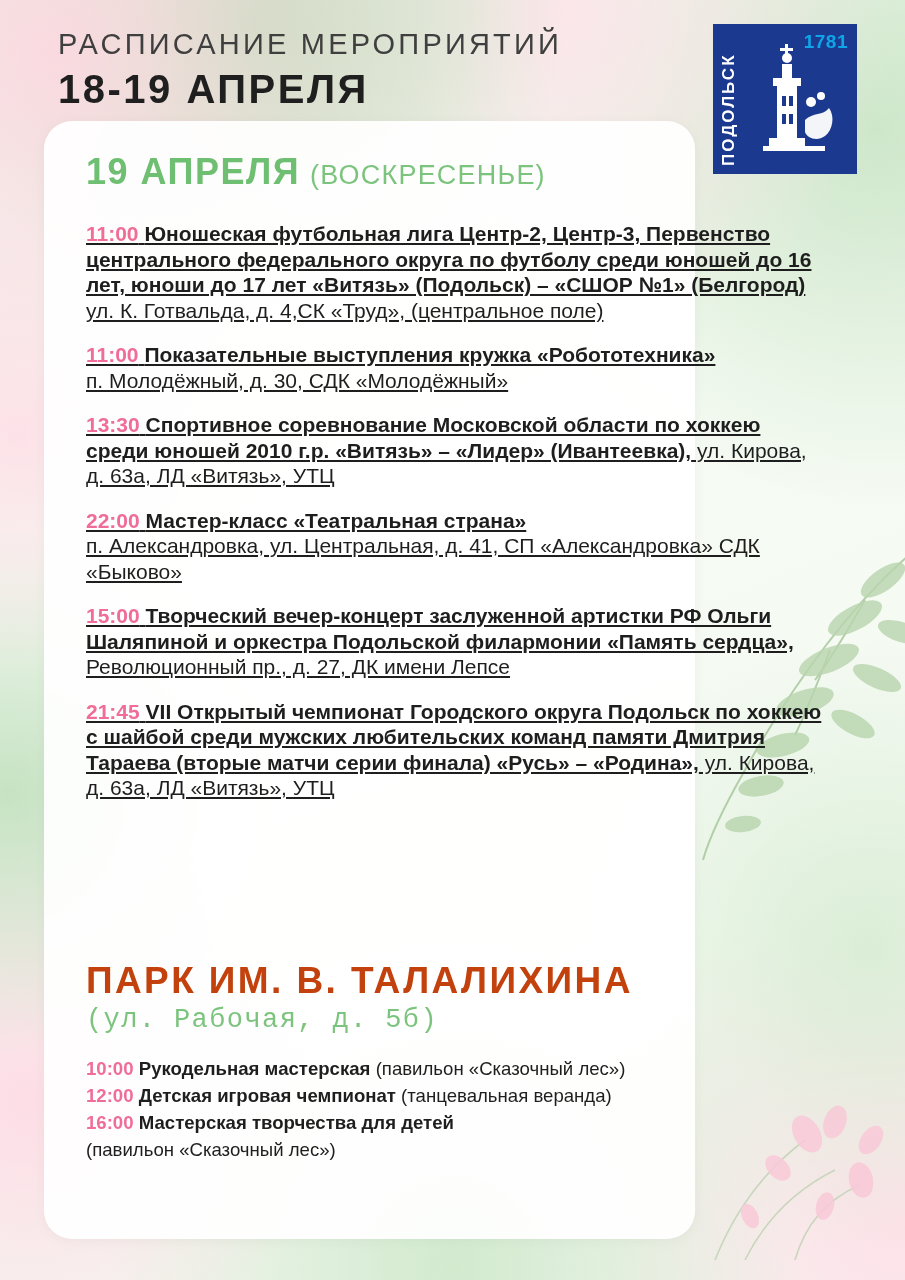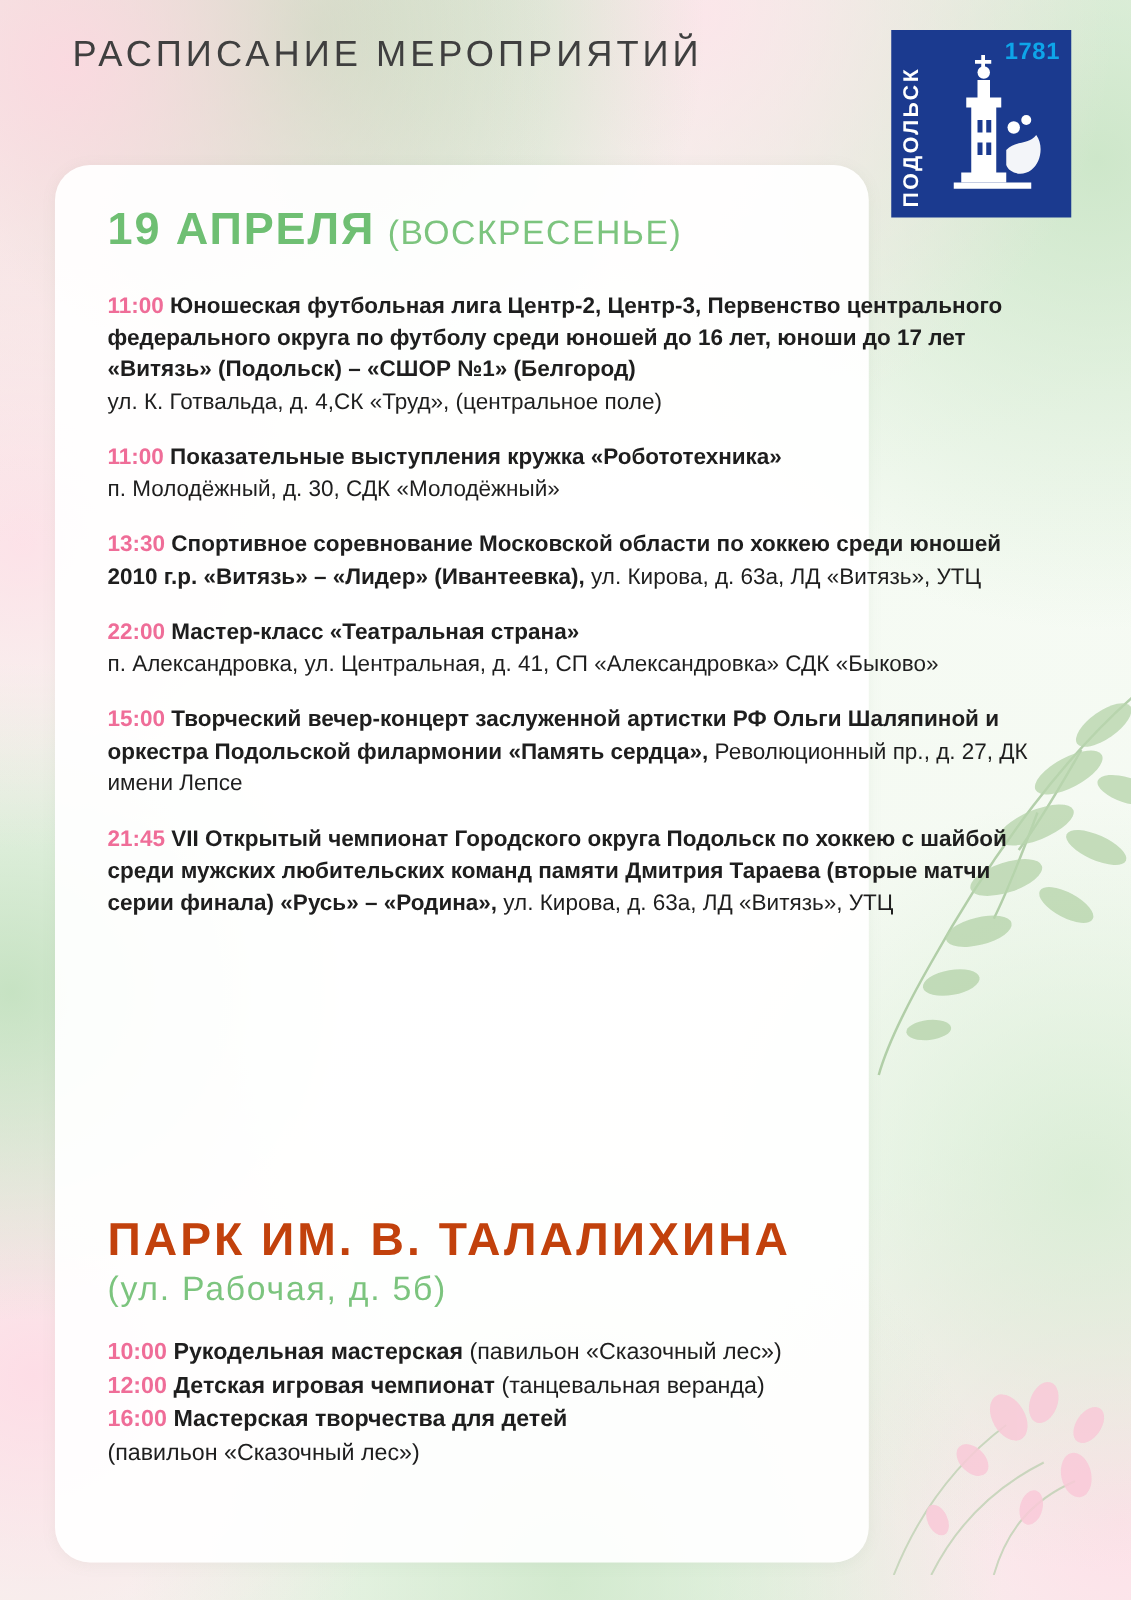--- a/index.html
+++ b/index.html
@@ -108,21 +108,21 @@
     letter-spacing: 2px;
     writing-mode: vertical-rl;
     transform: rotate(180deg);
     height: 134px;
   }
 
   
   .card {
     position: absolute;
     left: 44px;
-    top: 132px;
+    top: 121px;
     width: 651px;
     height: 1118px;
     background: rgba(255,255,255,0.93);
     border-radius: 28px;
     box-shadow: 0 2px 12px rgba(120,140,120,0.08);
   }
 
   .day-head {
     position: absolute;
     left: 42px;
@@ -143,23 +143,24 @@
   }
 
   .events {
     position: absolute;
     left: 42px;
     top: 100px;
     width: 740px;
   }
   .event {
     margin-bottom: 19px;
-    font-size: 18px;
+    font-size: 21px;
     line-height: 25.5px;
     color: #1e1e1e;
+    text-decoration: underline;
   }
   .event .time {
     color: #ef6d98;
     font-weight: bold;
   }
   .event .title {
     font-weight: bold;
   }
   .event .place {
     font-weight: normal;
@@ -180,20 +181,21 @@
     font-weight: bold;
     color: #c2410c;
     letter-spacing: 2.4px;
     line-height: 44px;
   }
   .park-address {
     font-size: 27px;
     color: #7cc47e;
     letter-spacing: 1.4px;
     margin-top: 2px;
+    font-family: Liberation Mono, monospace;
   }
   .park-events {
     margin-top: 20px;
   }
   .park-event {
     font-size: 18.6px;
     line-height: 27px;
     color: #1e1e1e;
   }
   .park-event .time {
@@ -251,20 +253,21 @@
     <ellipse cx="103" cy="138" rx="10" ry="15" transform="rotate(-45 103 138)"></ellipse>
     <ellipse cx="150" cy="176" rx="9" ry="14" transform="rotate(15 150 176)"></ellipse>
     <ellipse cx="196" cy="110" rx="10" ry="16" transform="rotate(35 196 110)"></ellipse>
     <ellipse cx="75" cy="186" rx="8" ry="13" transform="rotate(-25 75 186)"></ellipse>
   </g>
 </svg>
 
 <div class="header">
   <div class="header-titles">
     <div class="kicker">РАСПИСАНИЕ МЕРОПРИЯТИЙ</div>
+    <div class="dates">18-19 АПРЕЛЯ</div>
   </div>
 
   <div class="logo">
     <span class="cityname">ПОДОЛЬСК</span>
     <span class="year">1781</span>
     <svg width="90" height="120" viewBox="0 0 90 120" style="position:absolute;left:36px;top:18px;" xmlns="http://www.w3.org/2000/svg">
       <g fill="#ffffff">
         <rect x="28" y="42" width="20" height="58"></rect>
         <rect x="24" y="36" width="28" height="8"></rect>
         <rect x="33" y="22" width="10" height="16"></rect>

